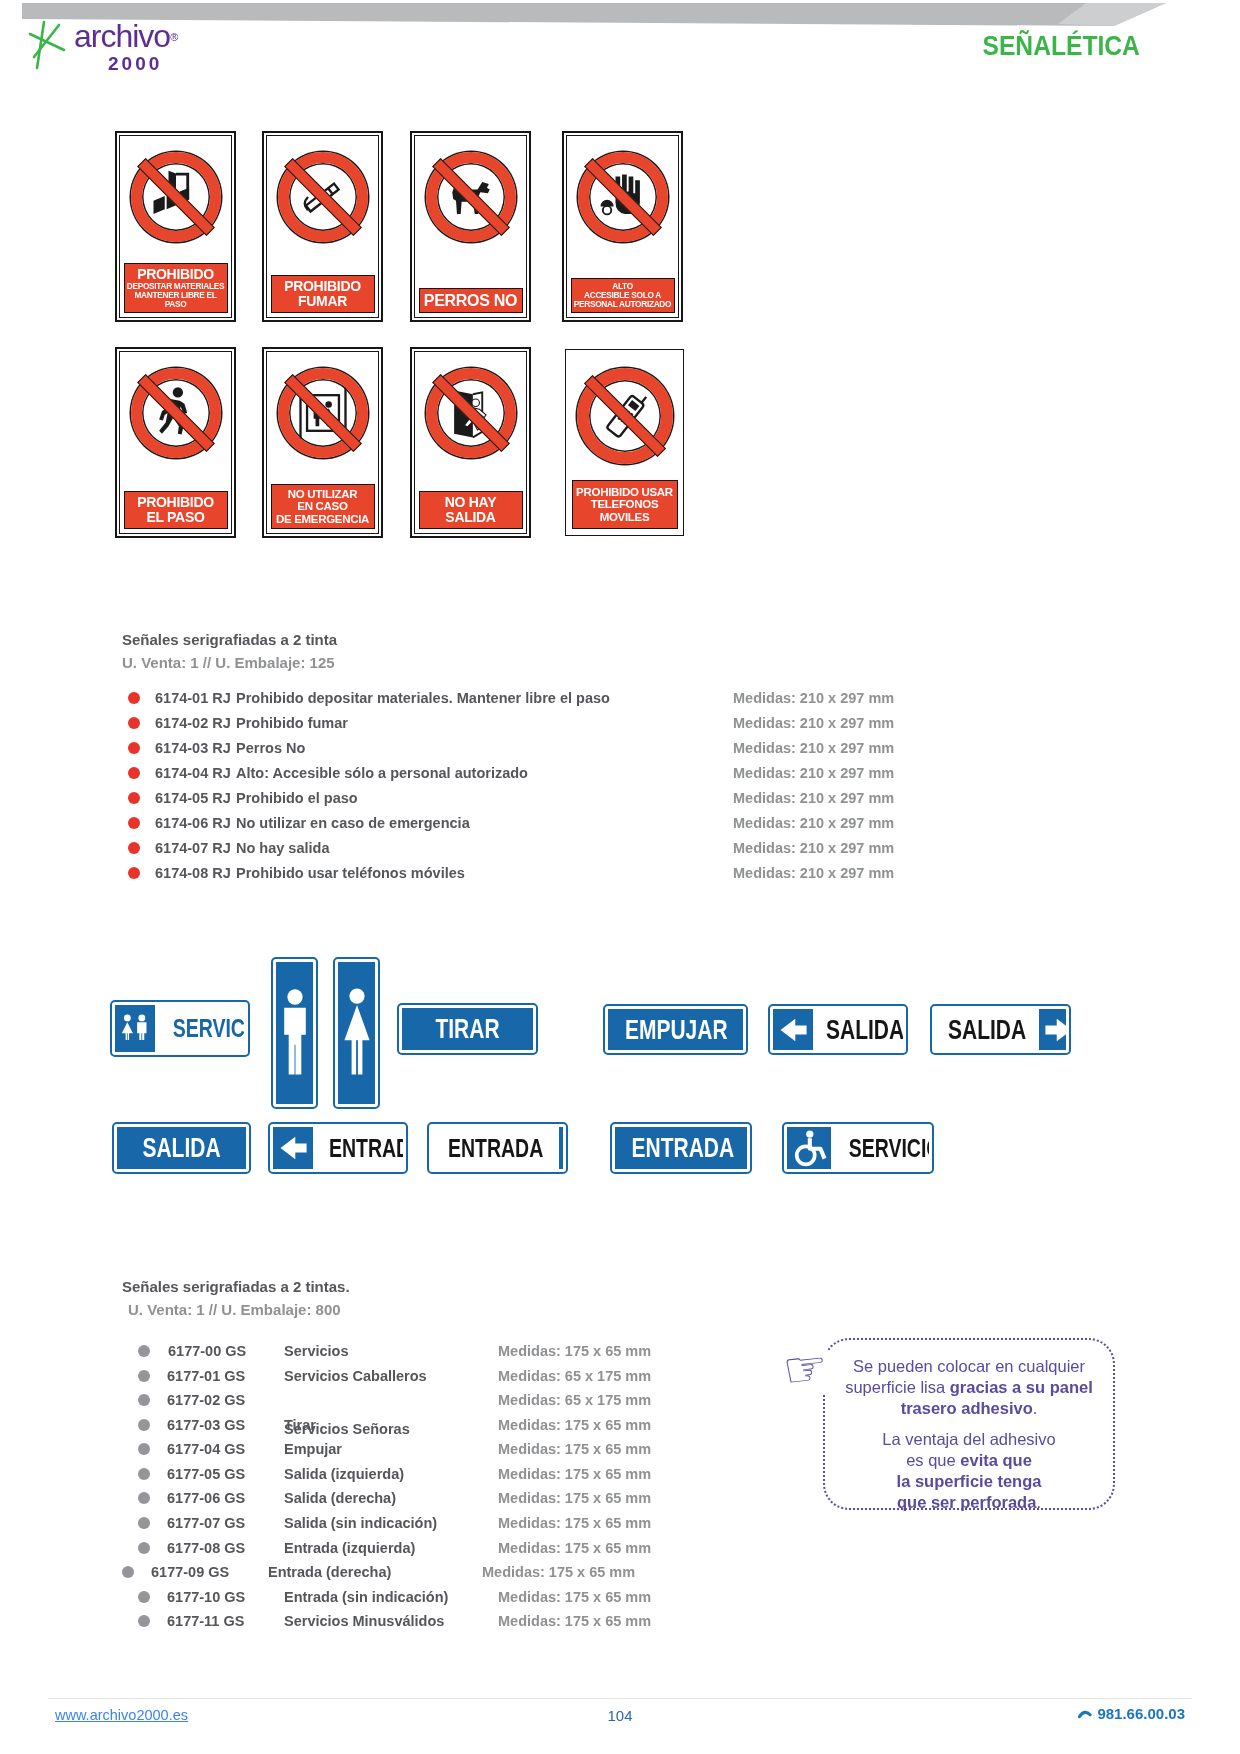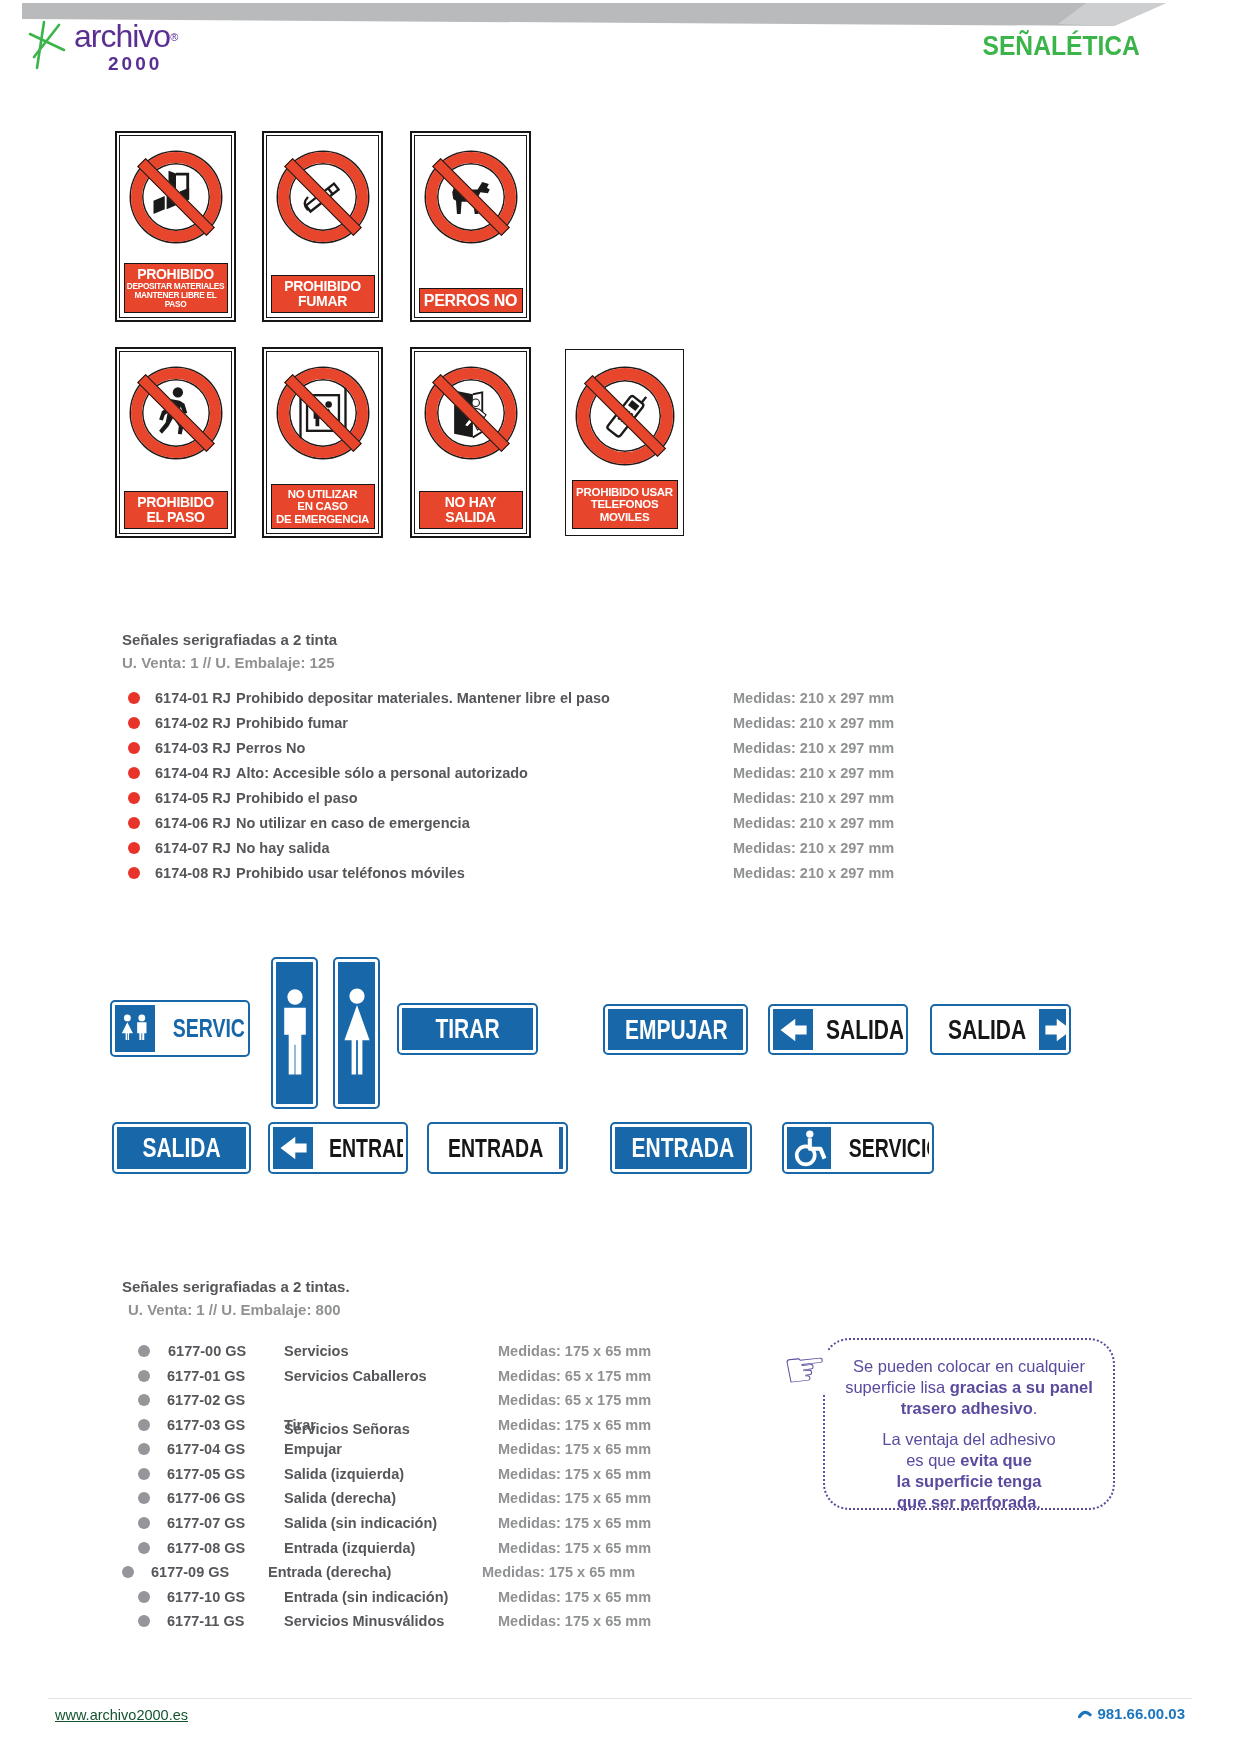--- a/index.html
+++ b/index.html
@@ -54,21 +54,21 @@
   .lbl-white{color:#fff;}
   .grow{flex:1;display:flex;align-items:center;justify-content:center;}
 
   
   .note{border:2.5px dotted #5b4a9e;border-radius:26px;color:#5b4a9e;text-align:center;font-size:16.5px;line-height:21px;padding:16px 10px 0;box-sizing:border-box;background:#fff;}
   .note b{font-weight:bold;}
   .hand{position:absolute;left:-44px;top:2px;font-size:50px;color:#5b4a9e;background:#fff;line-height:1;padding:2px;transform:rotate(-6deg);}
   .note-gap{height:10px;}
 
   
-  .f-link{color:#14532d;font-size:14.5px;text-decoration:underline;}
+  .f-link{color:#3b82f6;font-size:14.5px;text-decoration:underline;}
   .f-page{color:#2b66ad;font-size:15px;text-align:center;left:0;right:0;}
   .f-phone{color:#1b75bc;font-size:15px;font-weight:bold;display:flex;align-items:center;gap:5px;}
   .hr{height:1px;background:#e3e3e4;}
 </style>
 </head>
 <body>
 
 <div id="page">
 
   <svg class="abs" style="left:0;top:0;" width="1240" height="30">
@@ -143,20 +143,38 @@
         </svg>
         <div class="pring"></div>
           <div class="pbar"></div>
       </div>
       <div class="pcap">
         <span class="cl16">PERROS NO</span>
       </div>
     </div>
   </div>
 
+  <div class="abs psign" style="left:562px;top:131px;width:121px;height:191px;">
+    <div class="psign-in">
+      <div class="pcircle">
+        <svg class="picon" viewBox="0 0 64 64">
+          <path fill="#1a1a1a" d="M24 10 h5 v16 h2 V8 h5 v18 h2 V10 h5 v18 h2 V14 h5 v24 q0 10 -10 12 h-6 q-10 -2 -10 -12 z"></path>
+          <path fill="#1a1a1a" d="M8 42 a7 7 0 0 1 14 0 z"></path>
+          <circle cx="15" cy="46" r="4.5" fill="none" stroke="#1a1a1a" stroke-width="2"></circle>
+        </svg>
+        <div class="pring"></div>
+          <div class="pbar"></div>
+      </div>
+      <div class="pcap">
+        <span class="cl9">ALTO</span>
+        <span class="cl9">ACCESIBLE SOLO A</span>
+        <span class="cl9">PERSONAL AUTORIZADO</span>
+      </div>
+    </div>
+  </div>
 
   <div class="abs psign" style="left:115px;top:347px;width:121px;height:191px;">
     <div class="psign-in">
       <div class="pcircle">
         <svg class="picon" viewBox="0 0 64 64">
           <circle cx="34" cy="10" r="5.5" fill="#1a1a1a"></circle>
           <path fill="#1a1a1a" d="M26 17 l10 2 5 3 3 10 -4 1 -3 -8 -2 9 5 12 -2 9 -4 -1 1 -8 -6 -9 -5 9 -7 8 -3 -3 7 -9 2 -10 -3 2 -2 6 -4 -1 3 -9 5 -4 z"></path>
         </svg>
         <div class="pring"></div>
           <div class="pbar"></div>
@@ -516,20 +534,21 @@
     <div><b>trasero adhesivo</b><span>.</span></div>
     <div class="note-gap"></div>
     <div><span>La ventaja del adhesivo</span></div>
     <div><span>es que </span><b>evita que</b></div>
     <div><b>la superficie tenga</b></div>
     <div><b>que ser perforada</b><span>.</span></div>
   </div>
 
   <div class="abs hr" style="left:48px;top:1698px;width:1144px;"></div>
   <a href="#" class="abs f-link" style="left:55px;top:1707px;">www.archivo2000.es</a>
+  <div class="abs f-page" style="top:1707px;">104</div>
   <div class="abs f-phone" style="right:55px;top:1705px;">
     <svg width="15" height="15" viewBox="0 0 24 24">
       <path d="M4 17 Q12 5 21 14" fill="none" stroke="#1b75bc" stroke-width="5" stroke-linecap="round"></path>
     </svg>
     <span>981.66.00.03</span>
   </div>
 
 </div>
 
 </body></html>

